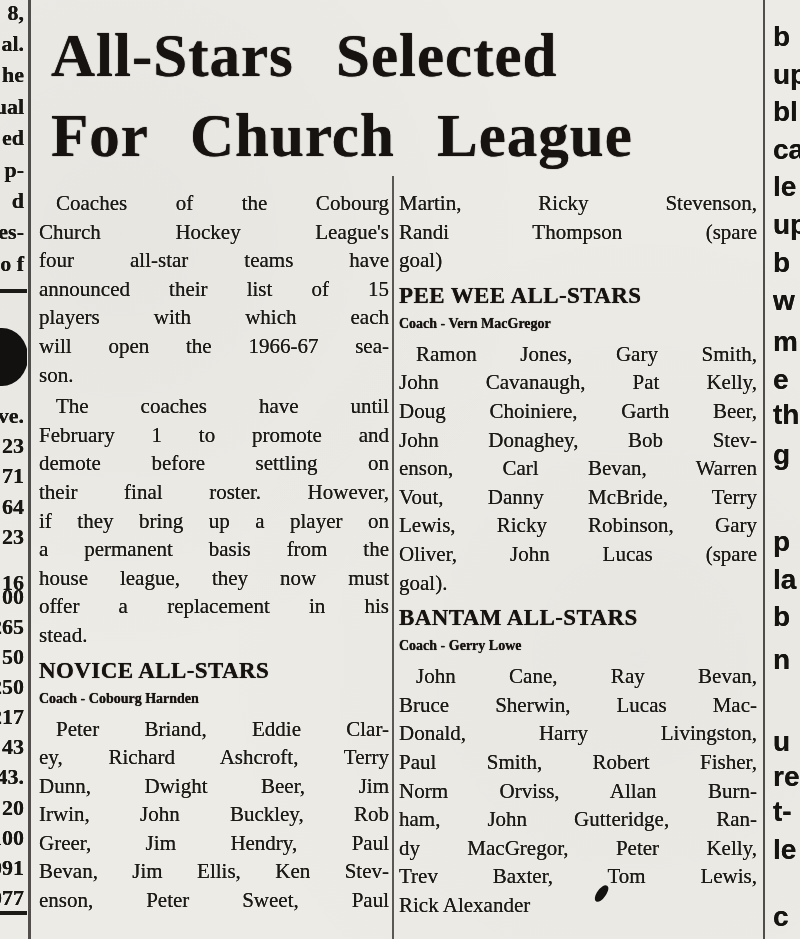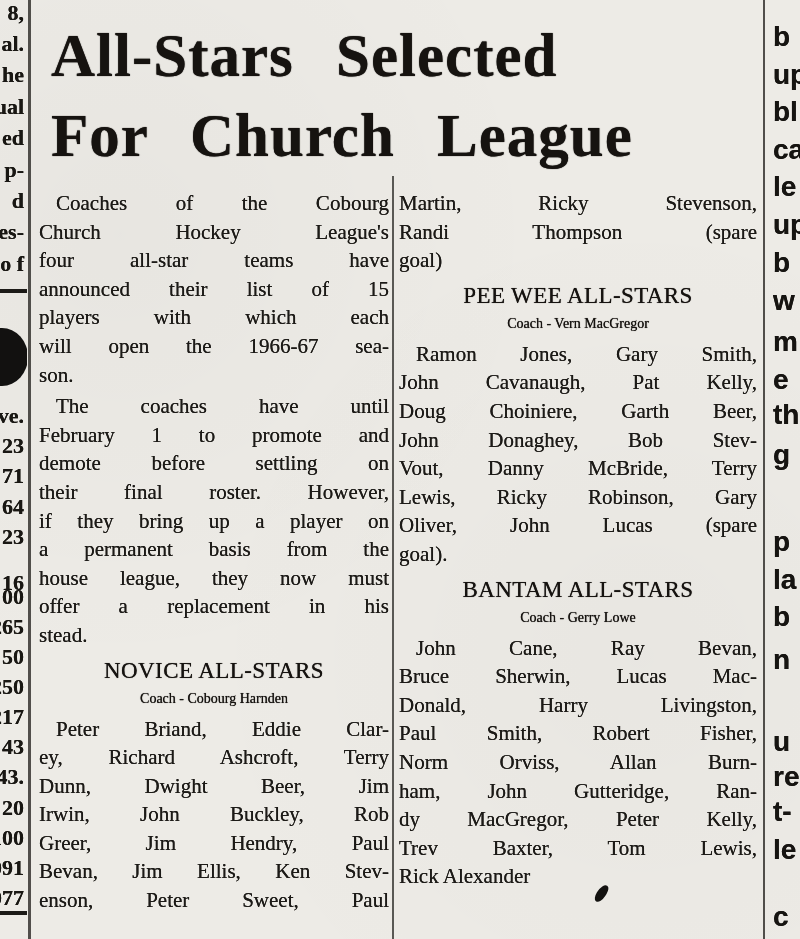--- a/index.html
+++ b/index.html
@@ -76,21 +76,21 @@
   .line {
     font-size: 21px; line-height: 28.6px;
     text-align: justify; text-align-last: justify;
     text-shadow: 0 0 0.5px #24221e;
     white-space: normal;
   }
   .line-last { text-align-last: left; }
   .line-indent { text-indent: 17px; }
 
   .heading, .subheading {
-    text-align: center; font-weight: 400;
+    font-weight: 700;
     color: #161310; text-shadow: 0 0 0.7px #161310;
   }
   .heading { font-size: 23px; line-height: 27px; margin: 7px 0 1px 0; letter-spacing: 0.4px; }
   .subheading { font-size: 14px; line-height: 27px; margin: 0 0 3px 0; }
 
   
   #ink-speck {
     position: absolute; left: 597px; top: 884px;
     width: 9px; height: 19px; background: #131210;
     border-radius: 60% 40% 55% 45%;
@@ -180,20 +180,21 @@
           <div class="line">Randi Thompson (spare</div>
           <div class="line line-last">goal)</div>
         </div>
         <div class="heading">PEE WEE ALL-STARS</div>
         <div class="subheading">Coach - Vern MacGregor</div>
         <div class="para">
           <div class="line line-indent">Ramon Jones, Gary Smith,</div>
           <div class="line">John Cavanaugh, Pat Kelly,</div>
           <div class="line">Doug Choiniere, Garth Beer,</div>
           <div class="line">John Donaghey, Bob Stev-</div>
+          <div class="line">enson, Carl Bevan, Warren</div>
           <div class="line">Vout, Danny McBride, Terry</div>
           <div class="line">Lewis, Ricky Robinson, Gary</div>
           <div class="line">Oliver, John Lucas (spare</div>
           <div class="line line-last">goal).</div>
         </div>
         <div class="heading">BANTAM ALL-STARS</div>
         <div class="subheading">Coach - Gerry Lowe</div>
         <div class="para">
           <div class="line line-indent">John Cane, Ray Bevan,</div>
           <div class="line">Bruce Sherwin, Lucas Mac-</div>

